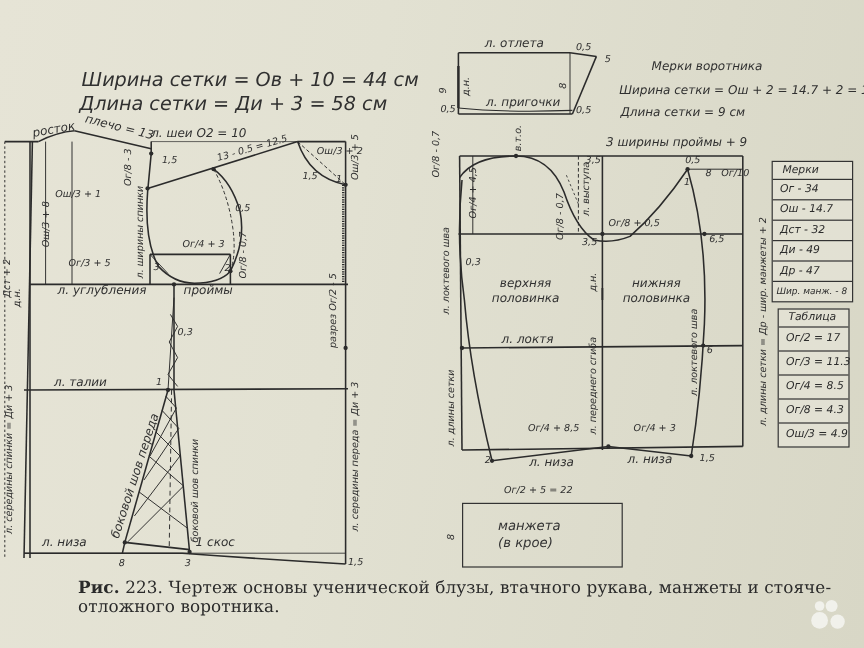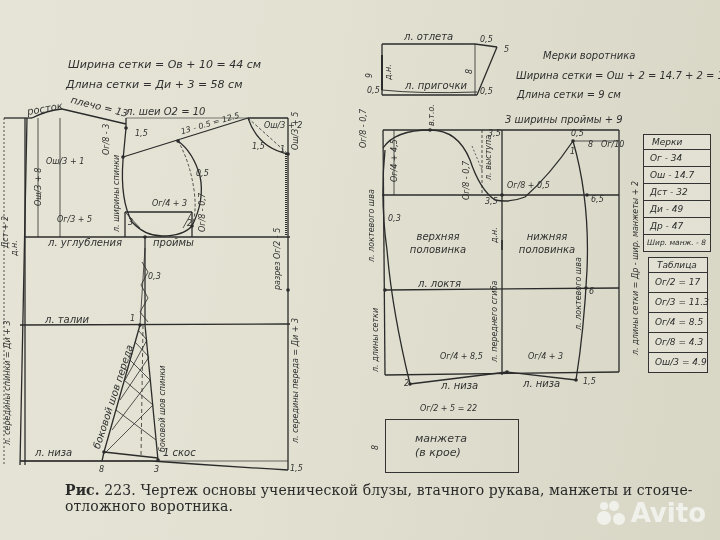--- a/index.html
+++ b/index.html
@@ -1,21 +1,21 @@
 <!DOCTYPE html>
 <html><head>
 <meta charset="utf-8">
 <style>
   html,body{margin:0;padding:0;}
   body{width:720px;height:540px;overflow:hidden;position:relative;
        background:linear-gradient(100deg,#e6e4d6 0%,#e2e1d2 40%,#dcdbcb 75%,#d8d7c6 100%);
        font-family:"DejaVu Sans",sans-serif;color:#2c2c2c;}
   .lbl{position:absolute;font-style:italic;font-size:10px;white-space:nowrap;color:#303030;line-height:1;}
   .sm{font-size:8px;}
-  .md{font-size:11px;}
+  .md{font-size:16px;}
   .rot{transform-origin:left top;transform:rotate(-90deg);}
   svg.draw{position:absolute;left:0;top:0;}
   .tbl{position:absolute;border:1.2px solid #333;background:rgba(232,230,218,0.6);}
   .tbl .row{border-top:1.2px solid #333;height:16px;font-size:9px;font-style:italic;padding-left:6px;line-height:16px;white-space:nowrap;}
   .tbl .hdr{font-size:9px;font-style:italic;padding-left:8px;height:14px;line-height:14px;}
   .caption{position:absolute;left:65px;top:482px;font-family:"DejaVu Serif",serif;font-size:14px;color:#2a2a2a;letter-spacing:0.1px;}
   .caption b{font-weight:bold;}
   .watermark{position:absolute;right:14px;top:498px;display:flex;align-items:center;gap:4px;color:#f4f4f0;font-family:"DejaVu Sans",sans-serif;font-weight:bold;font-size:26px;opacity:0.9;}
   .dots{position:relative;width:30px;height:28px;}
   .dots i{position:absolute;border-radius:50%;background:#f4f4f0;}
@@ -274,14 +274,13 @@
   <span>Чертеж основы ученической блузы, втачного рукава, манжеты и стояче-отложного воротника.</span>
 </div>
 
 <div class="watermark">
   <div class="dots">
     <i style="left:0;top:12px;width:14px;height:14px;"></i>
     <i style="left:12px;top:2px;width:10px;height:10px;"></i>
     <i style="left:16px;top:14px;width:12px;height:12px;"></i>
     <i style="left:3px;top:3px;width:8px;height:8px;"></i>
   </div>
-  <span>Avito</span>
 </div>
 
 </body></html>

